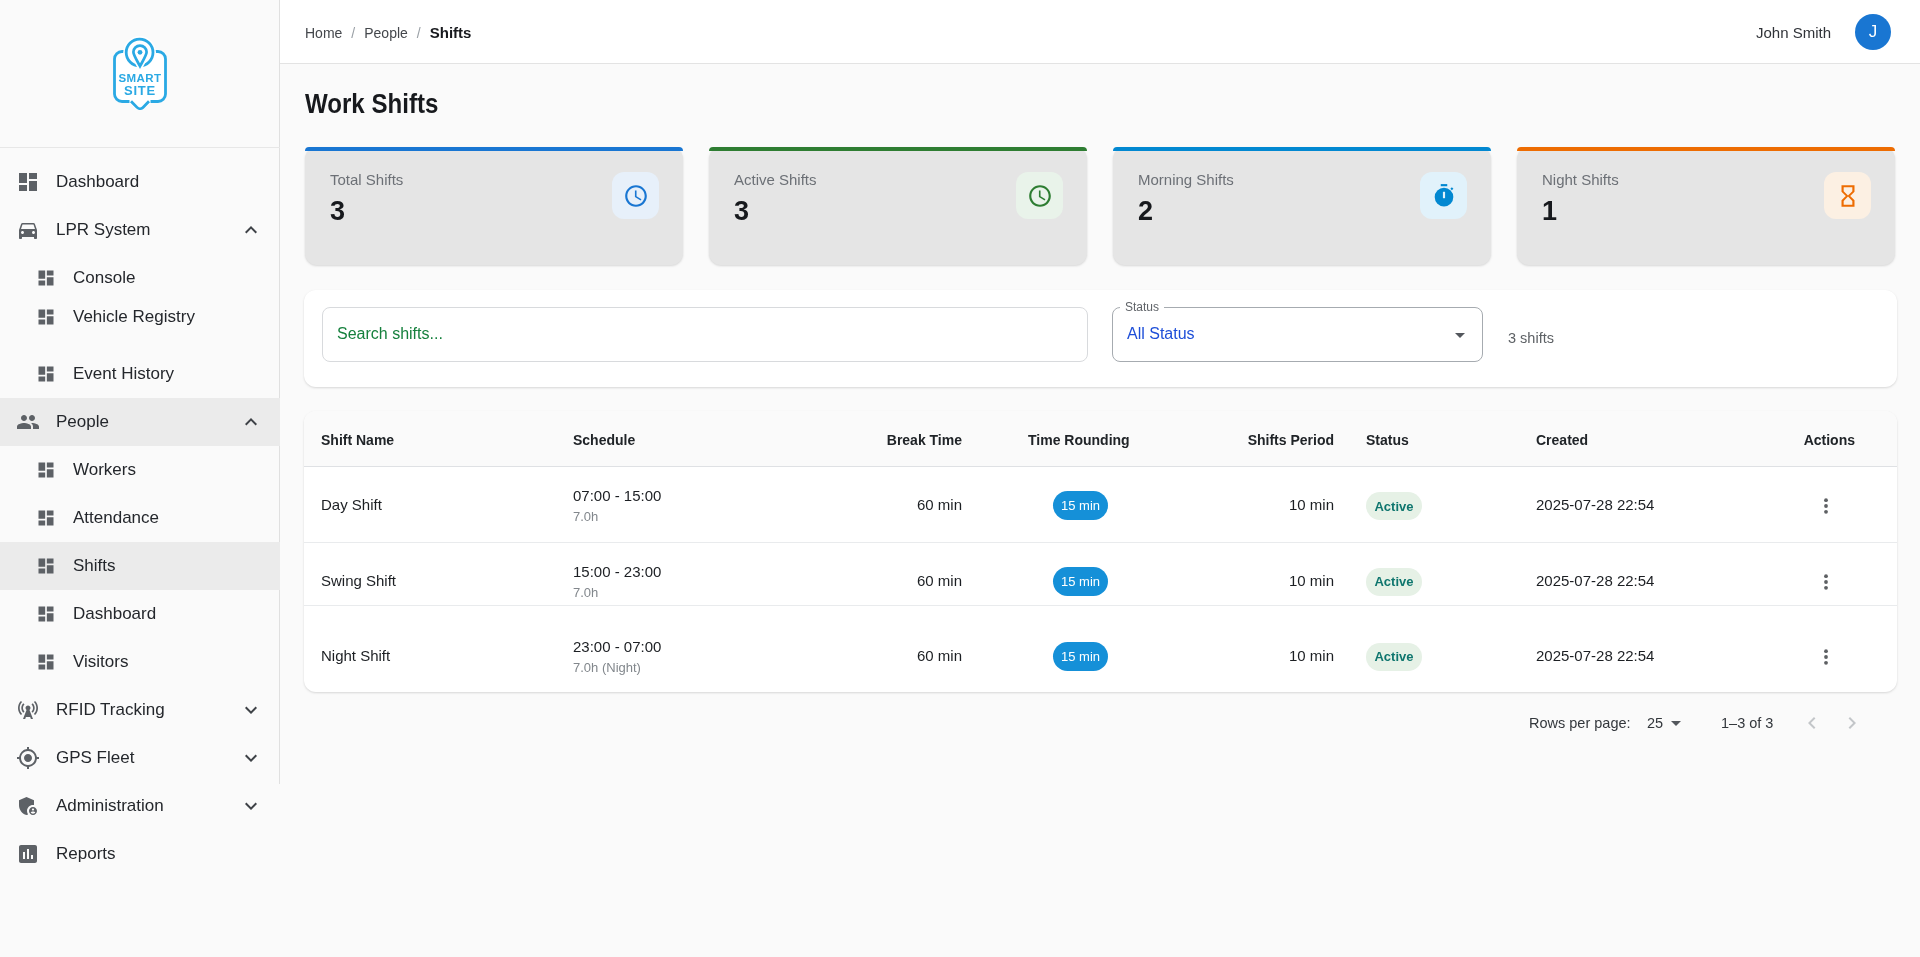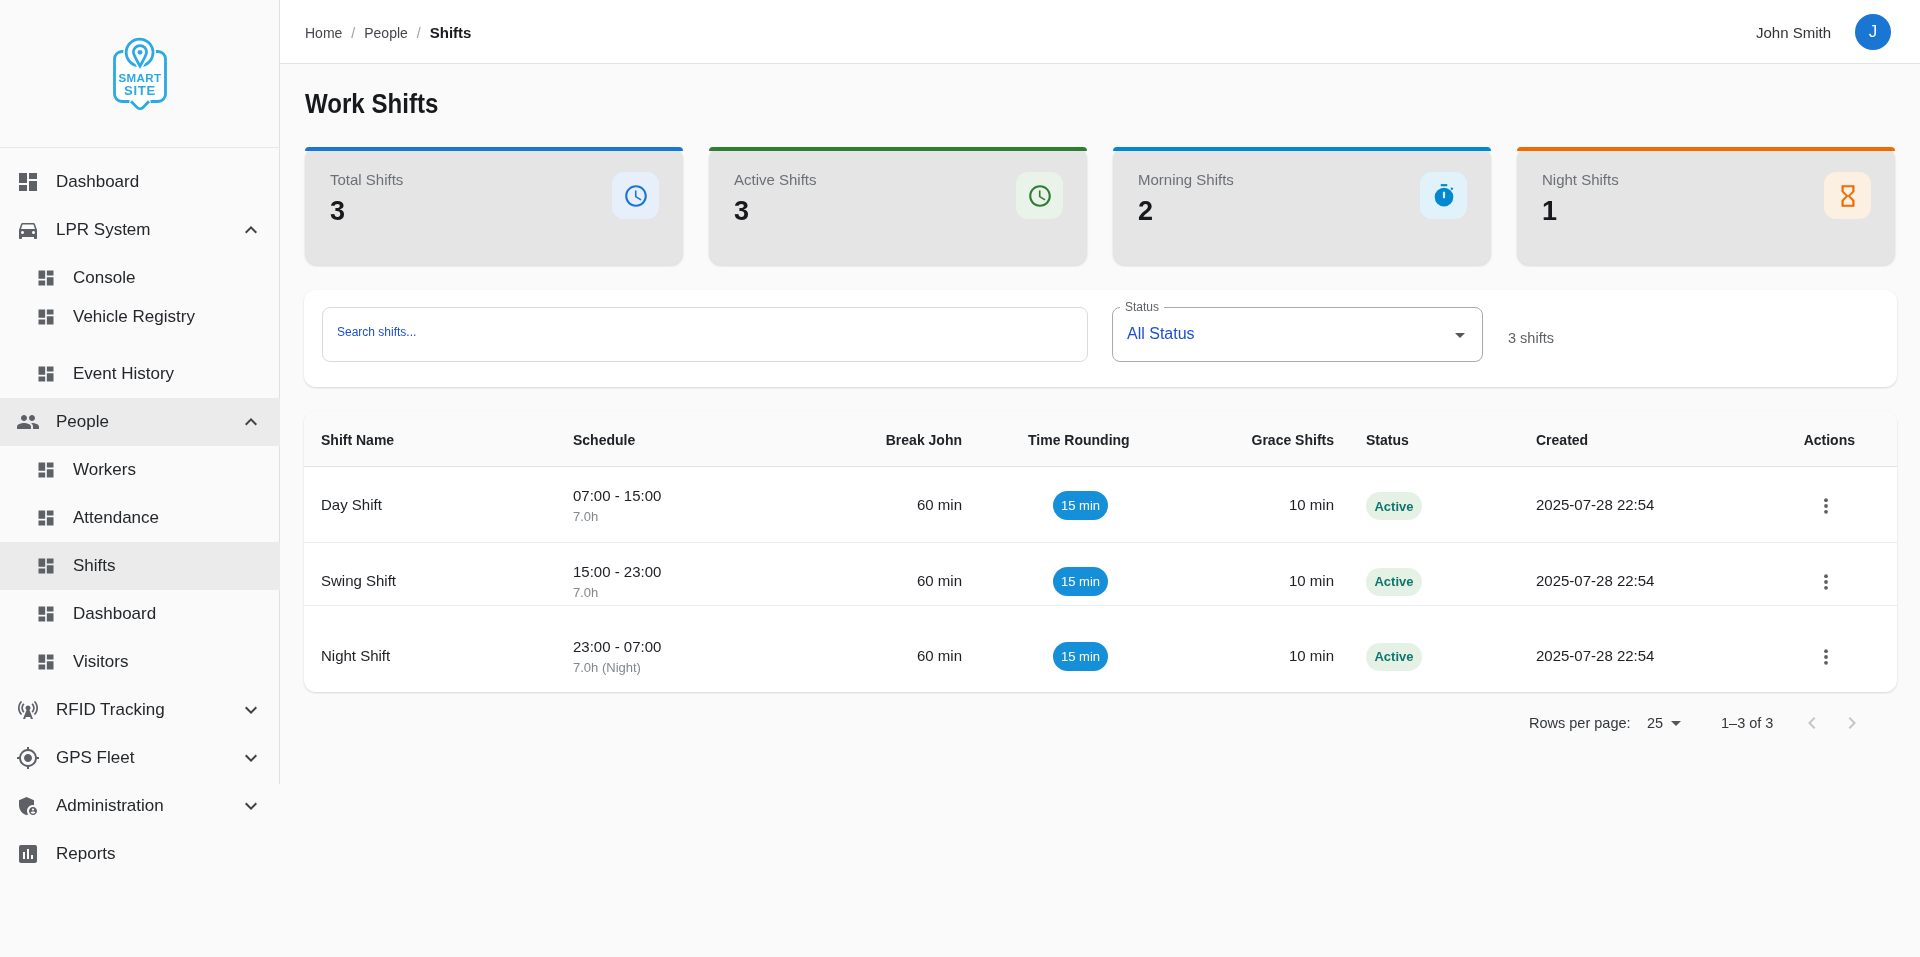--- a/index.html
+++ b/index.html
@@ -21,21 +21,21 @@
 #username { position:absolute; right:89px; top:24px; font-size:15px; color:#303338; }
 #avatar { position:absolute; left:1575px; top:14px; width:36px; height:36px; border-radius:50%; background:#1976d2; color:#fff; font-size:17px; font-weight:500; display:flex; align-items:center; justify-content:center; }
 #title { position:absolute; left:305px; top:88px; font-size:28px; font-weight:700; color:#17191d; letter-spacing:0; transform:scaleX(0.86); transform-origin:0 0; }
 .card { position:absolute; top:147px; width:378px; height:118px; background:#e5e5e5; border-radius:12px; box-shadow:0 1px 2px rgba(0,0,0,.07), 0 1px 3px rgba(0,0,0,.08); }
 .card .bar { position:absolute; left:0; top:0; width:100%; height:4px; border-radius:12px 12px 0 0; }
 .card .t { position:absolute; left:25px; top:24px; font-size:15px; color:#6c7076; }
 .card .n { position:absolute; left:25px; top:51px; font-size:27px; font-weight:700; color:#17191d; line-height:27px; }
 .card .ic { position:absolute; right:24px; top:25px; width:47px; height:47px; border-radius:12px; display:flex; align-items:center; justify-content:center; }
 #filter { position:absolute; left:304px; top:290px; width:1593px; height:97px; background:#fff; border-radius:12px; box-shadow:0 1px 2px rgba(0,0,0,.07), 0 1px 3px rgba(0,0,0,.08); }
 #search { position:absolute; left:18px; top:17px; width:766px; height:55px; border:1px solid #d8dadd; border-radius:8px; }
-#search span { position:absolute; left:14px; top:17px; font-size:12px; color:#1d4ed8; }
+#search span { position:absolute; left:14px; top:17px; font-size:16px; color:#15803d; }
 #select { position:absolute; left:808px; top:17px; width:371px; height:55px; border:1px solid #a6abb0; border-radius:8px; }
 #sellabel { position:absolute; left:816px; top:10px; font-size:12px; color:#5f6368; background:#fff; padding:0 5px; line-height:14px; }
 #selval { position:absolute; left:823px; top:35px; font-size:16px; color:#1d4ed8; }
 #selarrow { position:absolute; left:1144px; top:33px; width:24px; height:24px; color:#53575c; }
 #nshifts { position:absolute; left:1508px; top:330px; font-size:14.5px; color:#5d6165; }
 #table { position:absolute; left:304px; top:411px; width:1593px; height:281px; background:#fff; border-radius:12px; box-shadow:0 1px 2px rgba(0,0,0,.07), 0 1px 3px rgba(0,0,0,.08); overflow:hidden; }
 #thead { position:absolute; left:0; top:0; width:1593px; height:56px; background:#fafafa; border-bottom:1px solid #dfe1e4; font-weight:700; font-size:14px; color:#202428; }
 .hc { position:absolute; top:21px; line-height:16px; }
 .row { position:absolute; left:0; width:1593px; height:75px; border-bottom:1px solid #e9ebed; font-size:15px; color:#1c1f23; }
 .row.last { border-bottom:none; }
@@ -233,23 +233,23 @@
   <div id="selval">All Status</div>
   <svg id="selarrow" viewBox="0 0 24 24" fill="currentColor">
       <path d="M7 10l5 5 5-5z"></path>
     </svg>
 </div>
 <div id="nshifts">3 shifts</div>
 <div id="table">
   <div id="thead">
     <div class="hc" style="left:17px">Shift Name</div>
     <div class="hc" style="left:269px">Schedule</div>
-    <div class="hc" style="right:935px">Break John</div>
+    <div class="hc" style="right:935px">Break Time</div>
     <div class="hc" style="left:724px">Time Rounding</div>
-    <div class="hc" style="right:563px">Grace Shifts</div>
+    <div class="hc" style="right:563px">Shifts Period</div>
     <div class="hc" style="left:1062px">Status</div>
     <div class="hc" style="left:1232px">Created</div>
     <div class="hc" style="right:42px">Actions</div>
   </div>
   <div class="row" style="top:56px;height:75.5px">
 <div class="cc name">Day Shift</div>
 <div class="cc sch1">07:00 - 15:00</div>
       <div class="cc sch2">7.0h</div>
 <div class="cc brk">60 min</div>
 <div class="cc pill">15 min</div>

